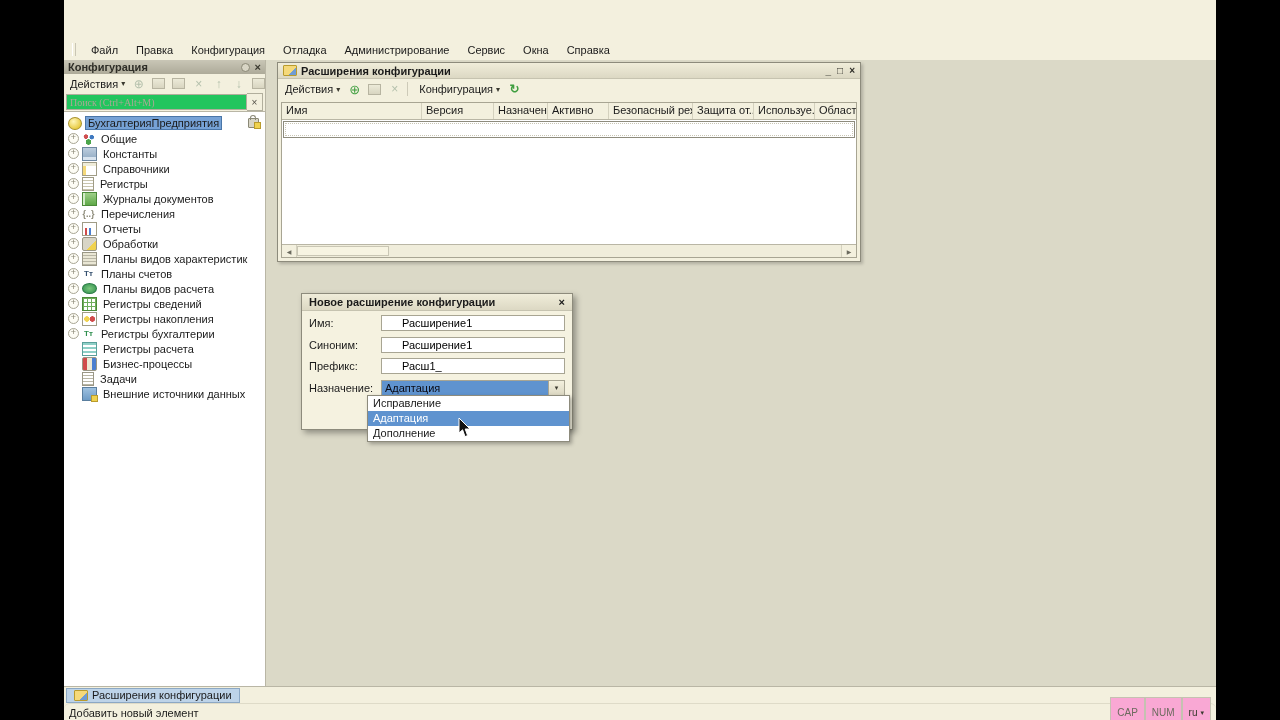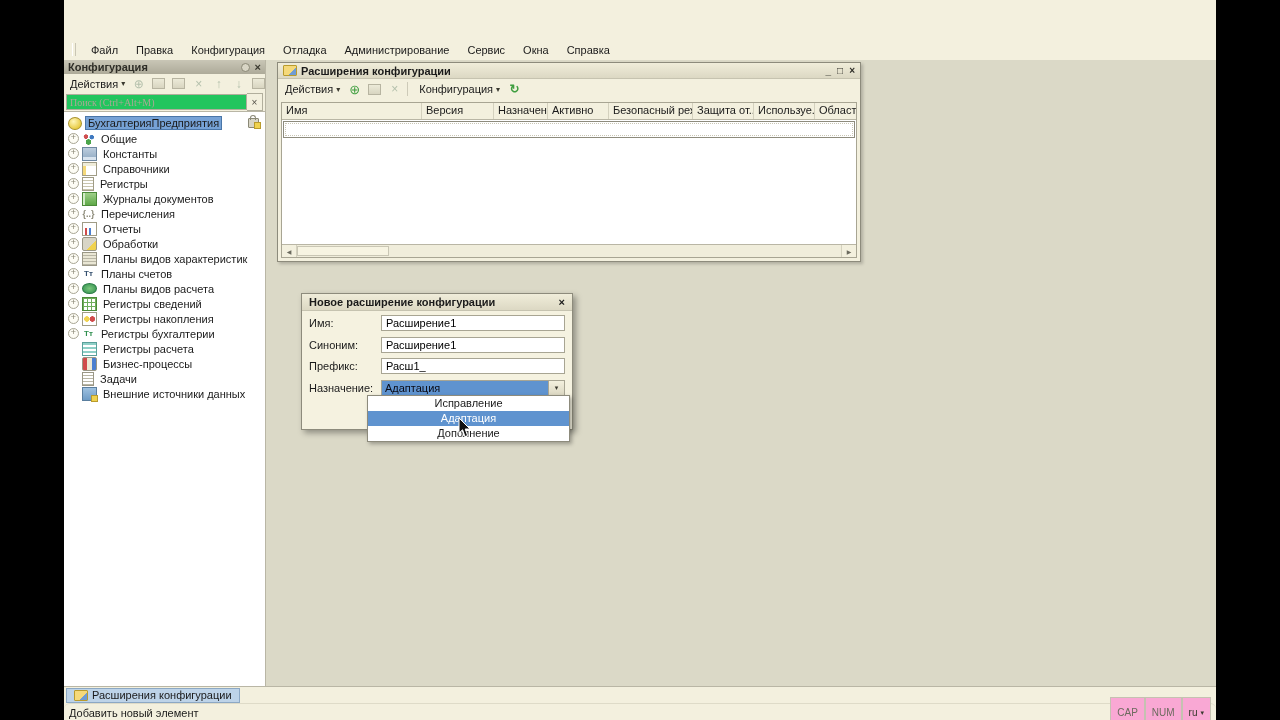--- a/index.html
+++ b/index.html
@@ -136,26 +136,26 @@
 
   
   .dialog{position:absolute;left:439px;top:293px;width:270px;height:135px;background:#f5f2e0;border:1px solid #8d8b7c;box-shadow:3px 3px 6px rgba(0,0,0,.35);}
   .dlg-title{height:16px;display:flex;align-items:center;padding:0 7px;font-weight:bold;background:linear-gradient(#f0edda,#dcd8c3);border-bottom:1px solid #c6c3b0;}
   .dlg-close{margin-left:auto;font-weight:bold;font-size:11px;}
   .dlg-row{position:absolute;left:7px;right:7px;height:16px;display:flex;align-items:center;}
   .dlg-rows > .dlg-row:nth-of-type(1){top:21px;}
   .dlg-rows > .dlg-row:nth-of-type(2){top:43px;}
   .dlg-rows > .dlg-row:nth-of-type(3){top:64px;}
   .dlg-label{width:72px;flex:none;}
-  .dlg-row input{width:201px;height:16px;box-sizing:border-box;border:1px solid #a8a593;background:#fff;font-family:inherit;font-size:11px;padding:0 4px;}
+  .dlg-row input{width:201px;height:16px;box-sizing:border-box;border:1px solid #a8a593;background:#fff;font-family:inherit;font-size:11px;padding:0 20px;}
   .combo-row{top:86px;}
   .combo{width:201px;height:16px;box-sizing:border-box;border:1px solid #a8a593;background:#fff;display:flex;}
   .combo-val{flex:1;background:#5f93cf;color:#0a0a14;padding:0 3px;line-height:14px;white-space:nowrap;overflow:hidden;}
   .combo-btn{width:15px;flex:none;background:linear-gradient(#f3f0de,#dcd8c3);border-left:1px solid #a8a593;display:flex;align-items:center;justify-content:center;font-size:7px;color:#3a392f;}
-  .dropdown{position:absolute;left:505px;top:395px;width:201px;background:#fff;border:1px solid #8d8b7c;box-shadow:2px 2px 4px rgba(0,0,0,.3);z-index:5;text-align:center;}
+  .dropdown{position:absolute;left:505px;top:395px;width:201px;background:#fff;border:1px solid #8d8b7c;box-shadow:2px 2px 4px rgba(0,0,0,.3);z-index:5;}
   .dd-item{height:15px;line-height:15px;padding:0 5px;white-space:nowrap;}
   .dd-item.hl{background:#5f93cf;color:#fff;}
 
   
   .taskbar{position:absolute;left:0;right:0;top:686px;height:16px;background:#f3f0de;border-top:1px solid #b9b6a5;display:flex;align-items:center;padding-left:2px;}
   .task-tab{height:13px;display:flex;align-items:center;gap:4px;padding:0 7px;background:#bdd3e8;border:1px solid #8ca8c4;}
   .statusbar{position:absolute;left:0;right:0;top:703px;height:17px;background:#f3f0de;border-top:1px solid #dedbc8;display:flex;align-items:center;padding:0 5px;border-radius:6px;}
   .sb-spacer{flex:1;}
   .sb-box{border:1px solid #c5c2b1;background:#f9a8d4;color:#6b6a5e;font-size:10px;height:13px;line-height:13px;padding:8px 6px;}
   .sb-lang{display:flex;align-items:center;gap:3px;color:#3a392f;}

